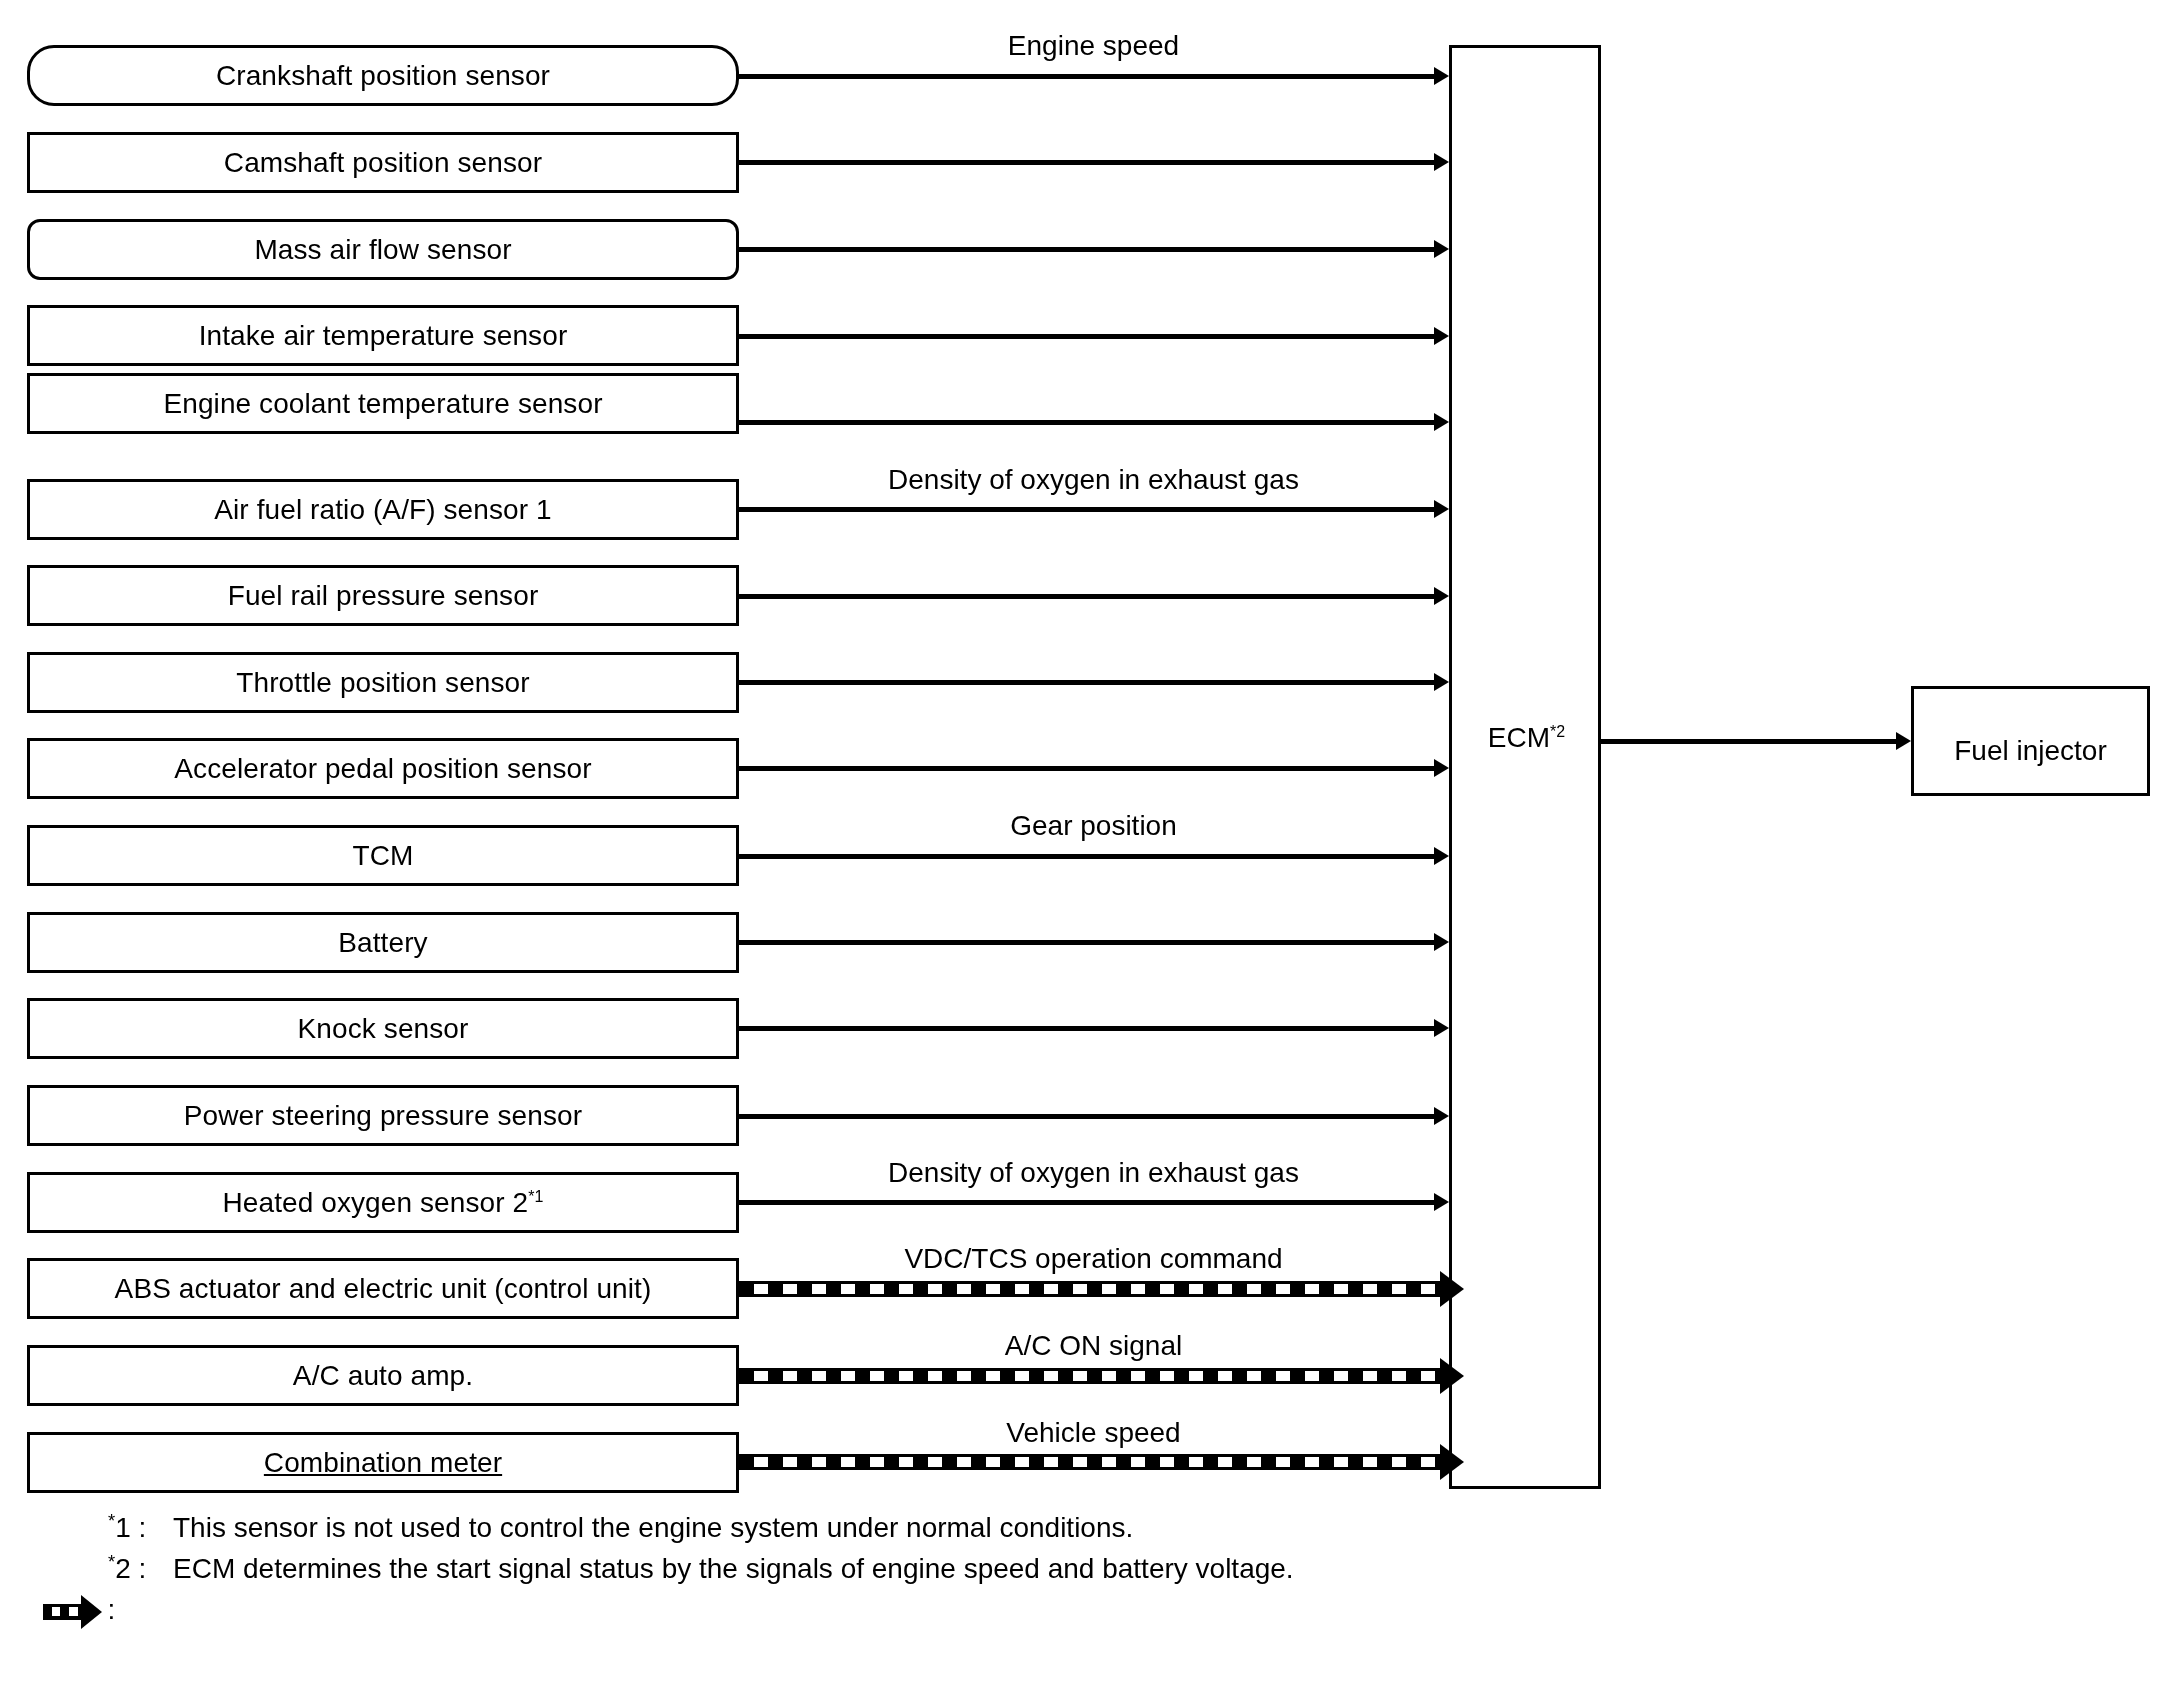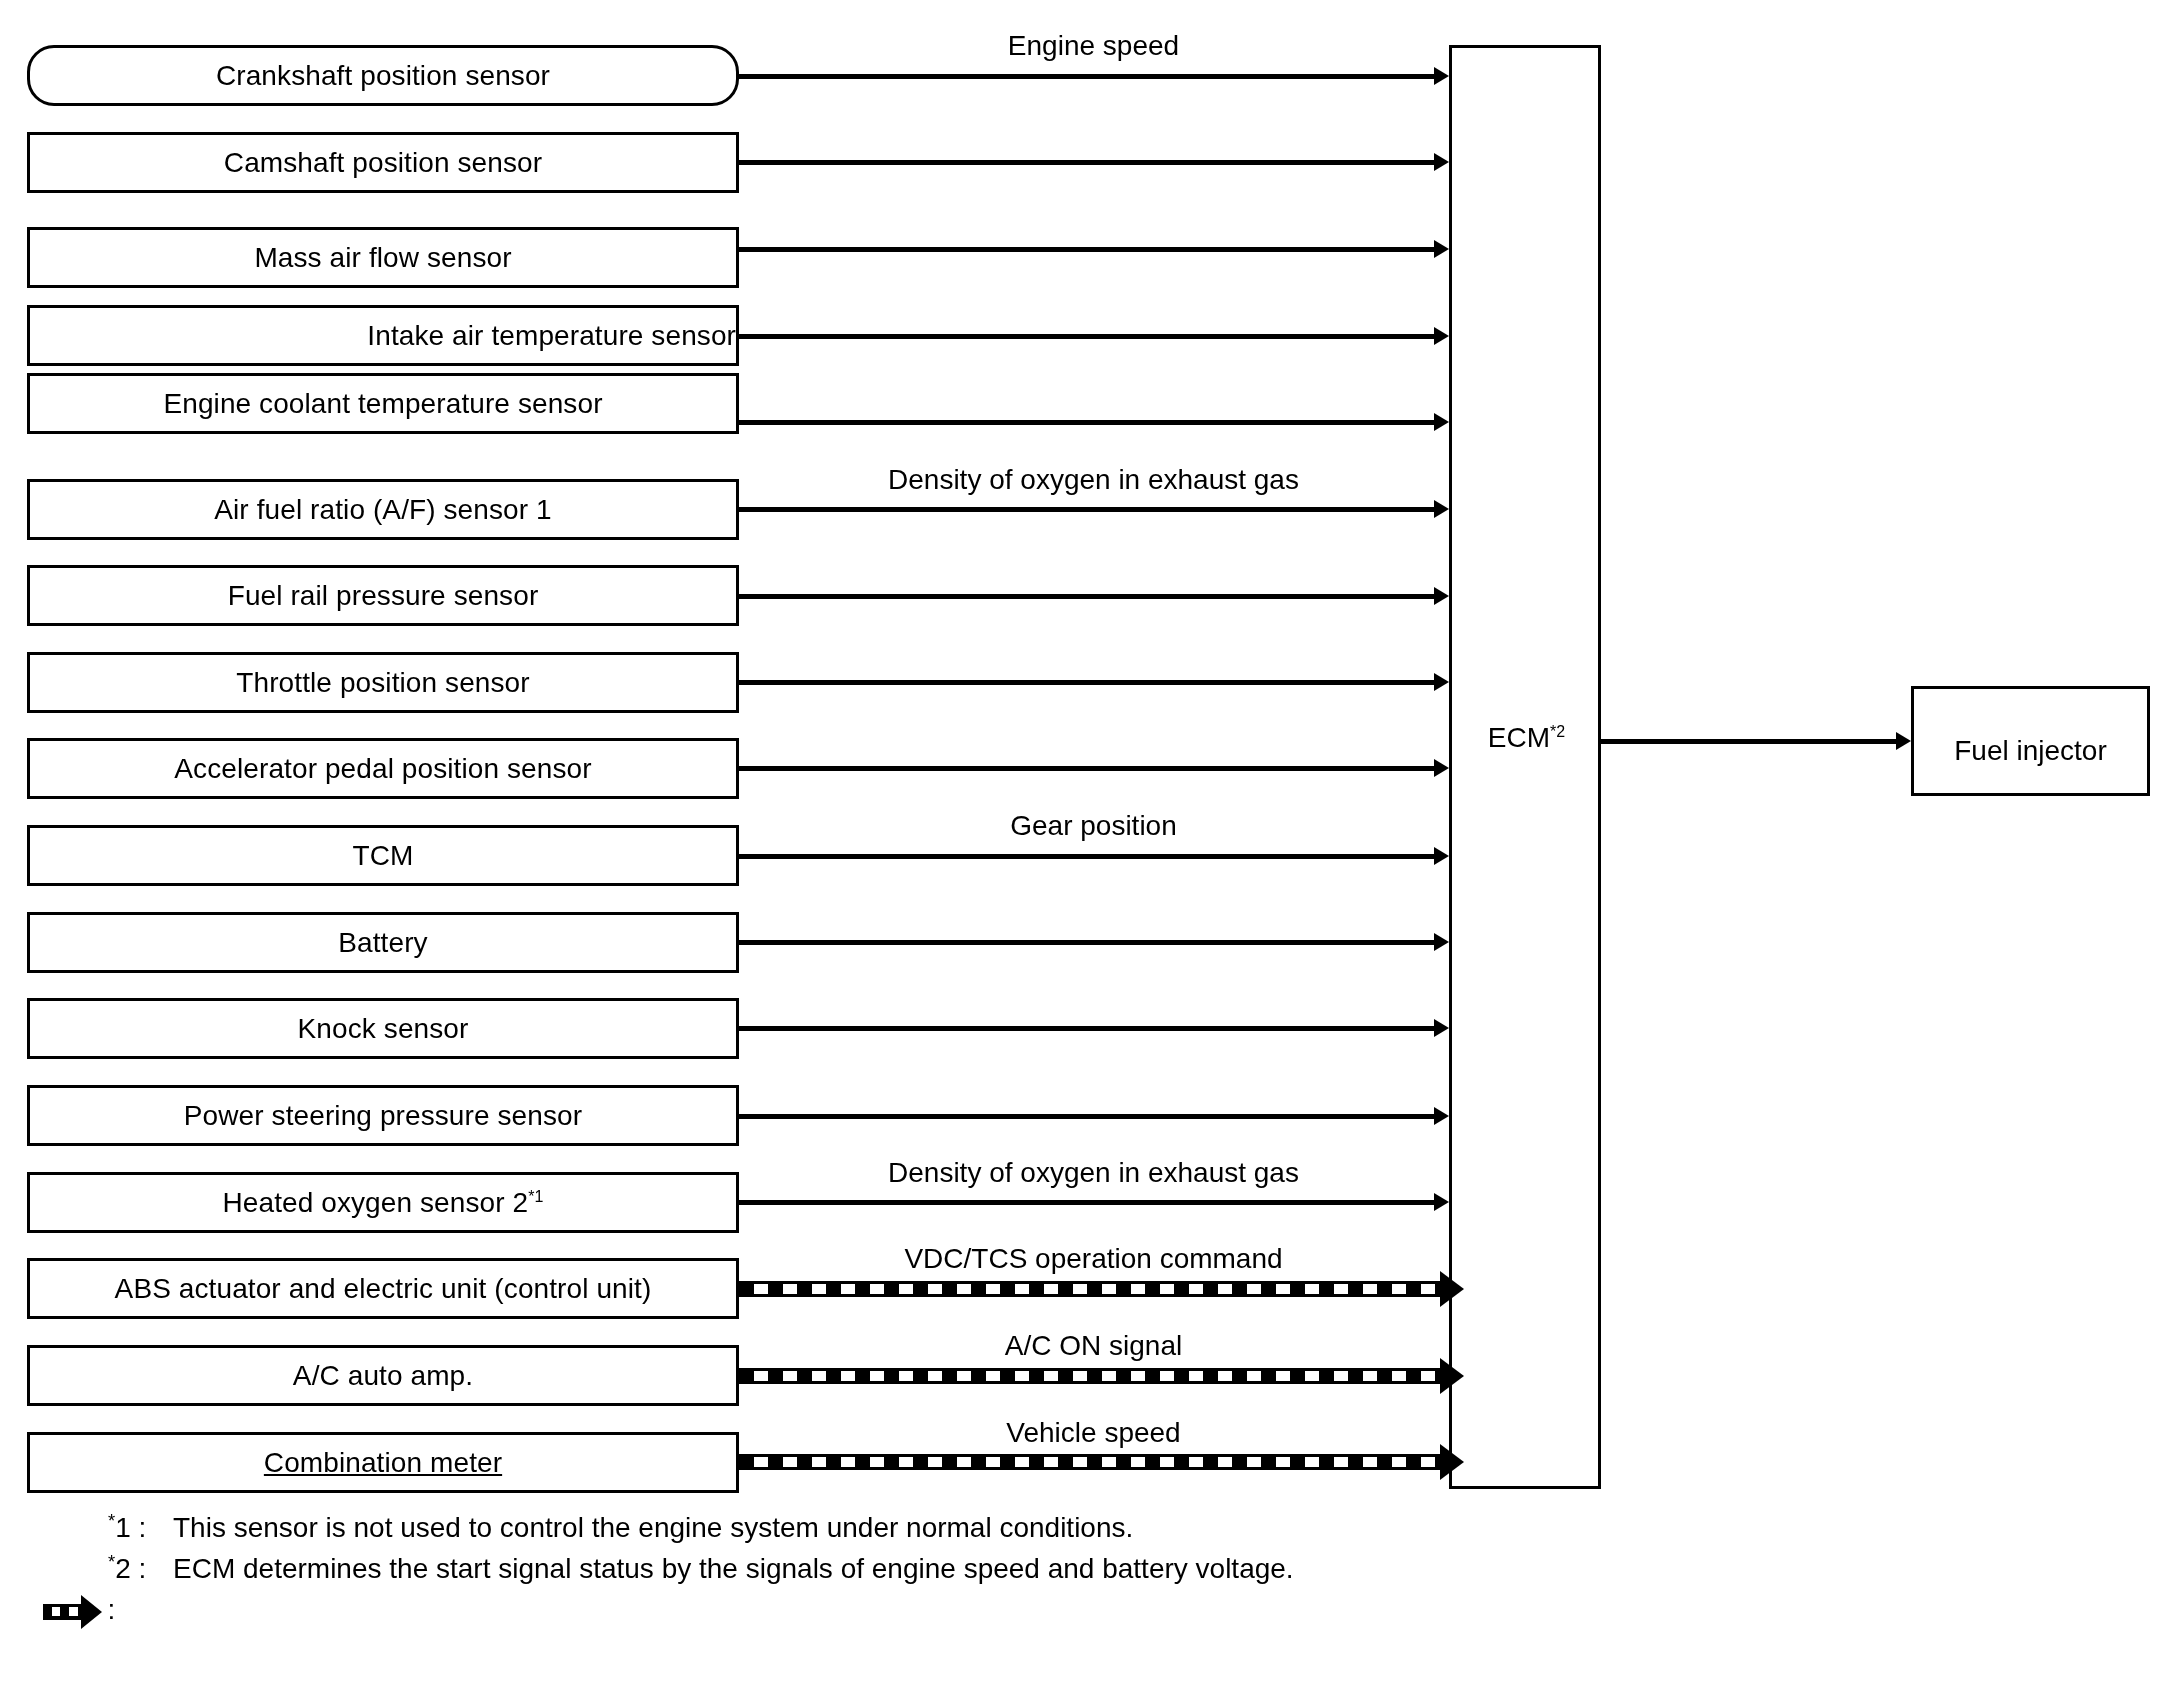--- a/index.html
+++ b/index.html
@@ -267,25 +267,25 @@
   <div id="rows-layer">
       <div class="src-box" style="top: 45px; border-radius: 27px;">
         <span class="label">Crankshaft position sensor</span>
       </div>
       <div class="arrow" style="left: 739px; top: 74px; width: 696px;"></div>
       <div class="sig-label" style="left: 739px; width: 709px; top: 32px;">Engine speed</div>
       <div class="src-box" style="top: 132px;">
         <span class="label">Camshaft position sensor</span>
       </div>
       <div class="arrow" style="left: 739px; top: 160px; width: 696px;"></div>
-      <div class="src-box" style="top: 227px;">
+      <div class="src-box" style="top: 219px; border-radius: 13px;">
         <span class="label">Mass air flow sensor</span>
       </div>
       <div class="arrow" style="left: 739px; top: 247px; width: 696px;"></div>
-      <div class="src-box" style="top: 305px; justify-content: flex-end;">
+      <div class="src-box" style="top: 305px;">
         <span class="label">Intake air temperature sensor</span>
       </div>
       <div class="arrow" style="left: 739px; top: 334px; width: 696px;"></div>
       <div class="src-box" style="top: 373px;">
         <span class="label">Engine coolant temperature sensor</span>
       </div>
       <div class="arrow" style="left: 739px; top: 420px; width: 696px;"></div>
       <div class="src-box" style="top: 479px;">
         <span class="label">Air fuel ratio (A/F) sensor 1</span>
       </div>

